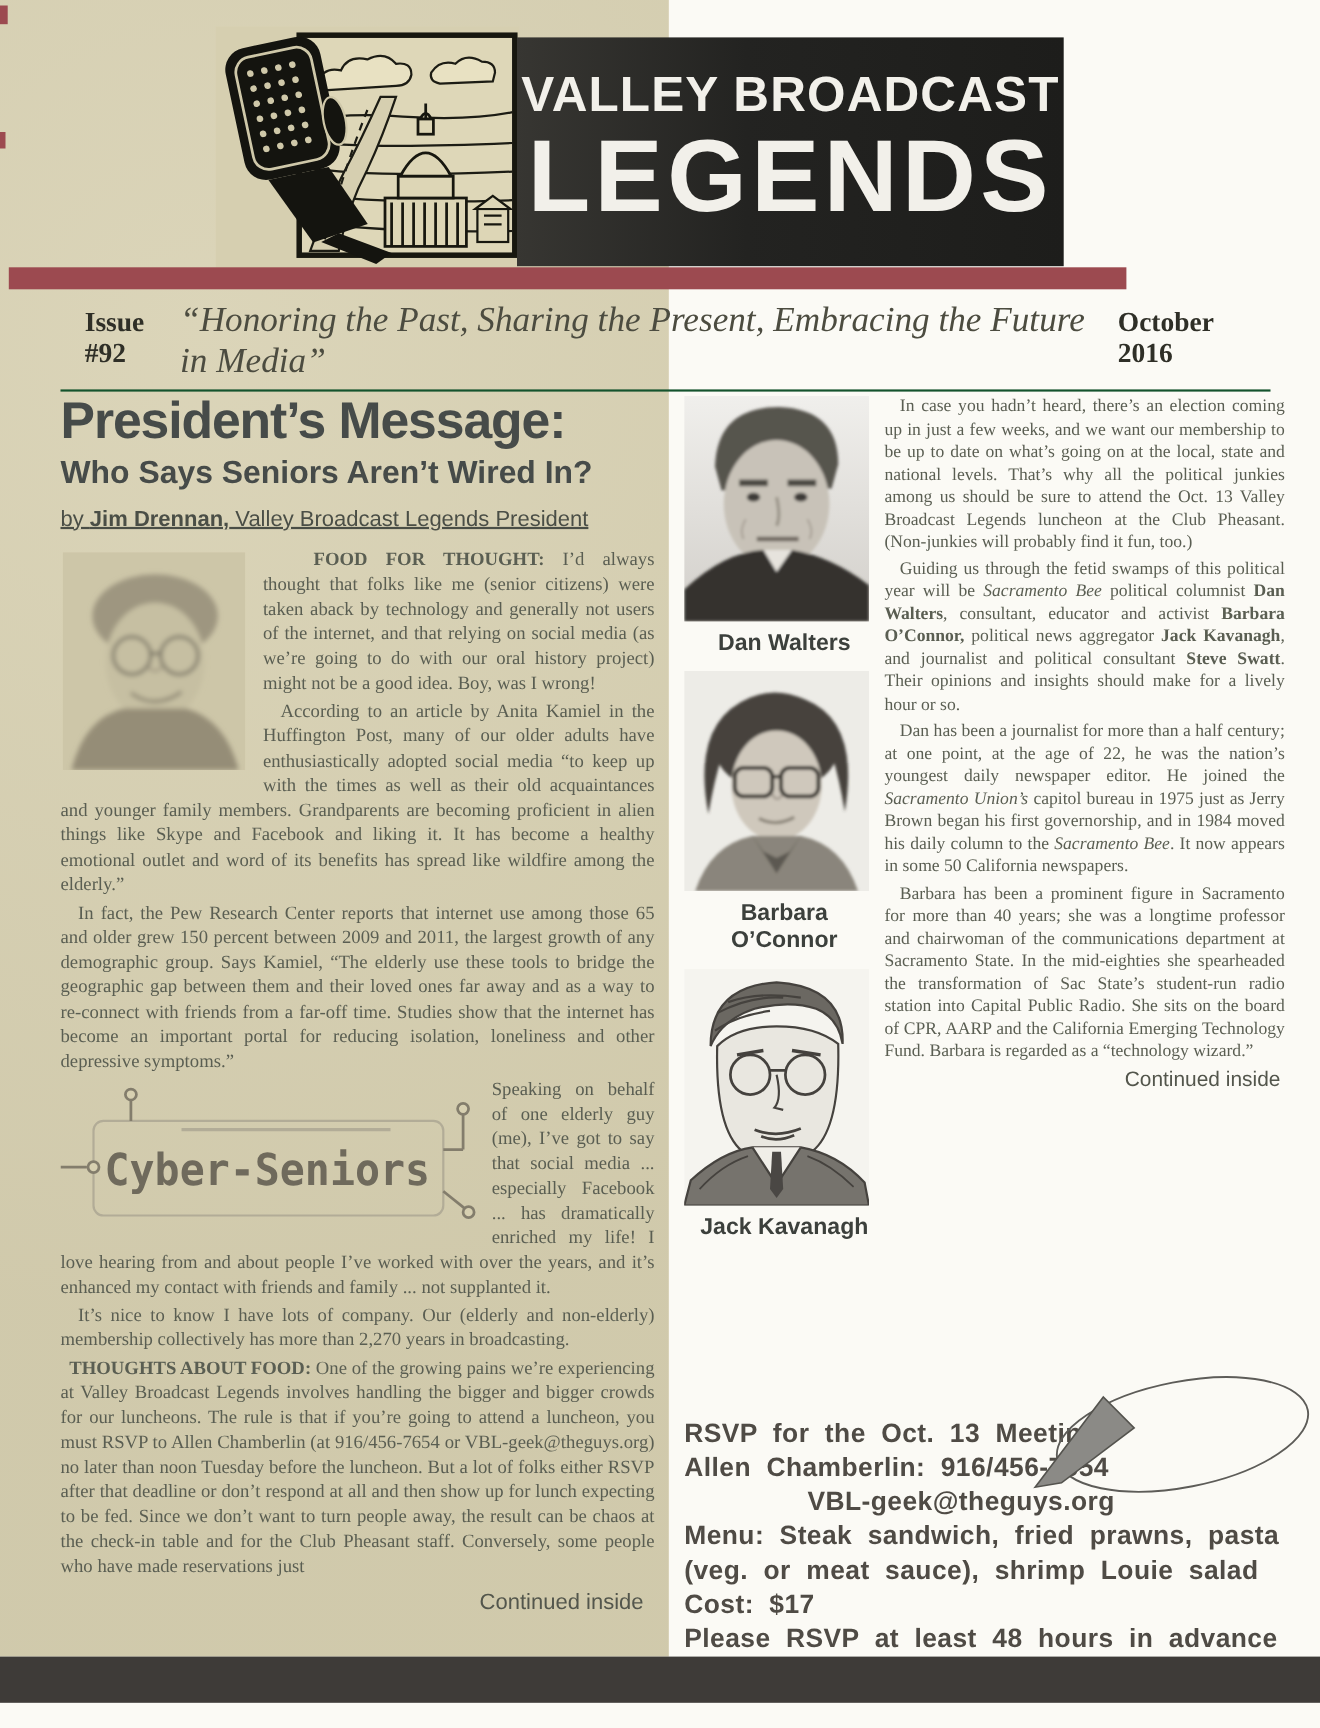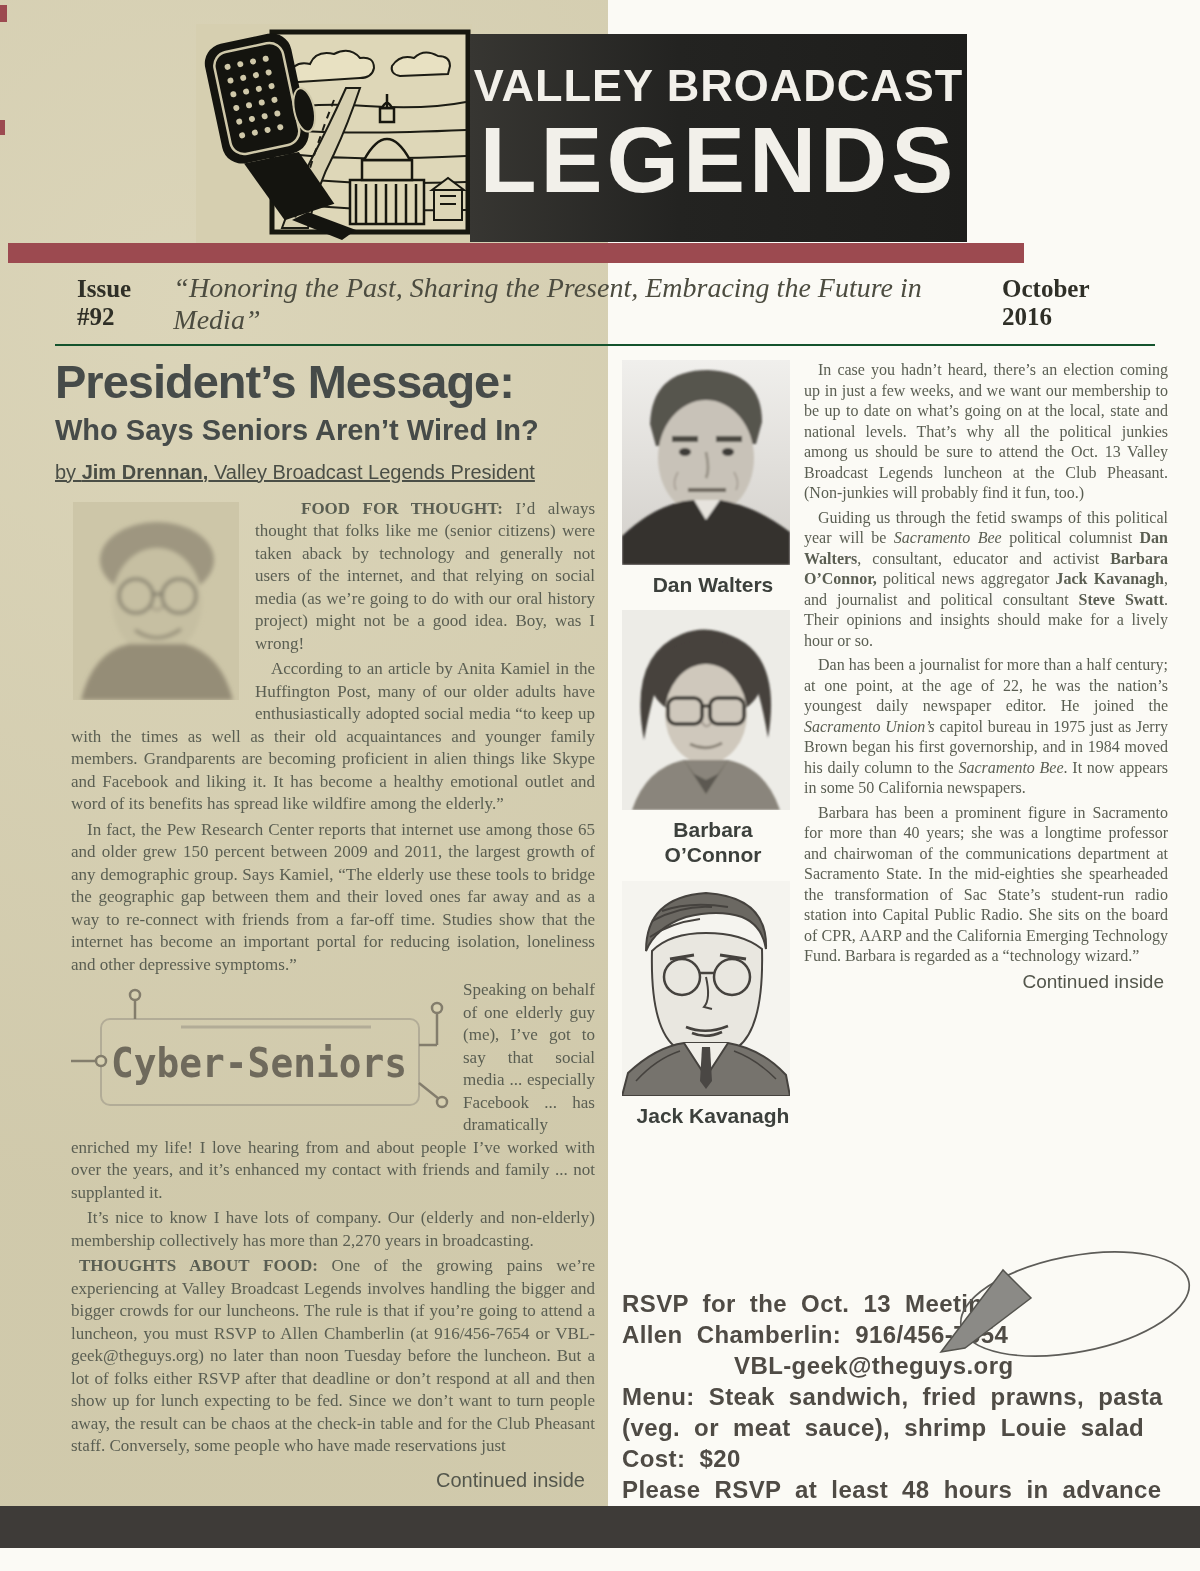--- a/index.html
+++ b/index.html
@@ -31,29 +31,29 @@
   .logo-line2 { font-size:93px; letter-spacing:4px; line-height:1.02; margin-top:1px; white-space:nowrap; }
   .maroon-bar { position:absolute; left:8px; top:243px; width:1016px; height:20px; background:#9c4a50; }
 
   .issue-line {
     position:absolute; left:55px; top:272px; width:1100px;
     display:flex; align-items:baseline; justify-content:space-between;
     border-bottom:2px solid #14532d; padding-bottom:8px;
     font-family:"Liberation Serif", serif; color:#2f2f27;
   }
   .issue-no { font-weight:bold; font-size:25px; padding-left:22px; }
-  .motto { font-style:italic; font-size:28px; color:#4c4c40; }
+  .motto { font-style:italic; font-size:32px; color:#4c4c40; }
   .issue-date { font-weight:bold; font-size:25px; padding-right:12px; }
 
   
   .col-left { position:absolute; left:55px; top:358px; width:540px; }
   .left-title { font:bold 47px/1.02 "Liberation Sans", sans-serif; letter-spacing:-1px; color:#464b49; }
   .left-subtitle { font:bold 29px/1.1 "Liberation Sans", sans-serif; color:#464b49; margin-top:9px; }
   .byline { font:20px/1.2 "Liberation Sans", sans-serif; color:#4a4e46; margin-top:13px;text-decoration:underline; }
-  .article-body { margin-top:14px; font:17px/22.5px "Liberation Serif", serif; color:#5a5e52; text-align:justify;margin-left:16px; }
+  .article-body { margin-top:14px; font:17px/22.5px "Liberation Serif", serif; color:#5a5e52; text-align:justify; }
   .article-body p { margin:0 0 3px; }
   .p-run-in { text-indent:46px; }
   .p-indent { text-indent:16px; }
   .p-small-indent { text-indent:8px; }
   .jim-photo { float:left; width:166px; height:198px; margin:4px 16px 6px 2px; }
   .cyber-logo { float:left; width:378px; height:132px; margin:8px 14px 4px 0; }
   .continued { font:20px/1.2 "Liberation Sans", sans-serif; color:#53564c; text-align:right; margin-top:10px; padding-right:10px; clear:both; }
 
   
   .col-right { position:absolute; left:622px; top:338px; width:546px; height:1167px; display:flex; flex-direction:column; }
@@ -305,21 +305,21 @@
         <div class="continued-right">Continued inside</div>
       </div>
     </div>
 
     <div class="rsvp">
       <div>RSVP for the Oct. 13 Meeting:</div>
       <div>Allen Chamberlin: 916/456-7654</div>
       <div class="indent">VBL-geek@theguys.org</div>
       <div>Menu: Steak sandwich, fried prawns, pasta</div>
       <div>(veg. or meat sauce), shrimp Louie salad</div>
-      <div>Cost: $20</div>
+      <div>Cost: $17</div>
       <div>Please RSVP at least 48 hours in advance</div>
     </div>
   </section>
 
   <svg class="annotation" viewBox="0 0 262 122">
     <ellipse cx="140" cy="56" rx="116" ry="48" transform="rotate(-11 140 56)" fill="none" stroke="#5d5c58" stroke-width="1.7"></ellipse>
     <polygon points="6,104 68,22 96,50 30,100" fill="#8b8a86" stroke="#54534e" stroke-width="1.5"></polygon>
   </svg>
 </div>
 

